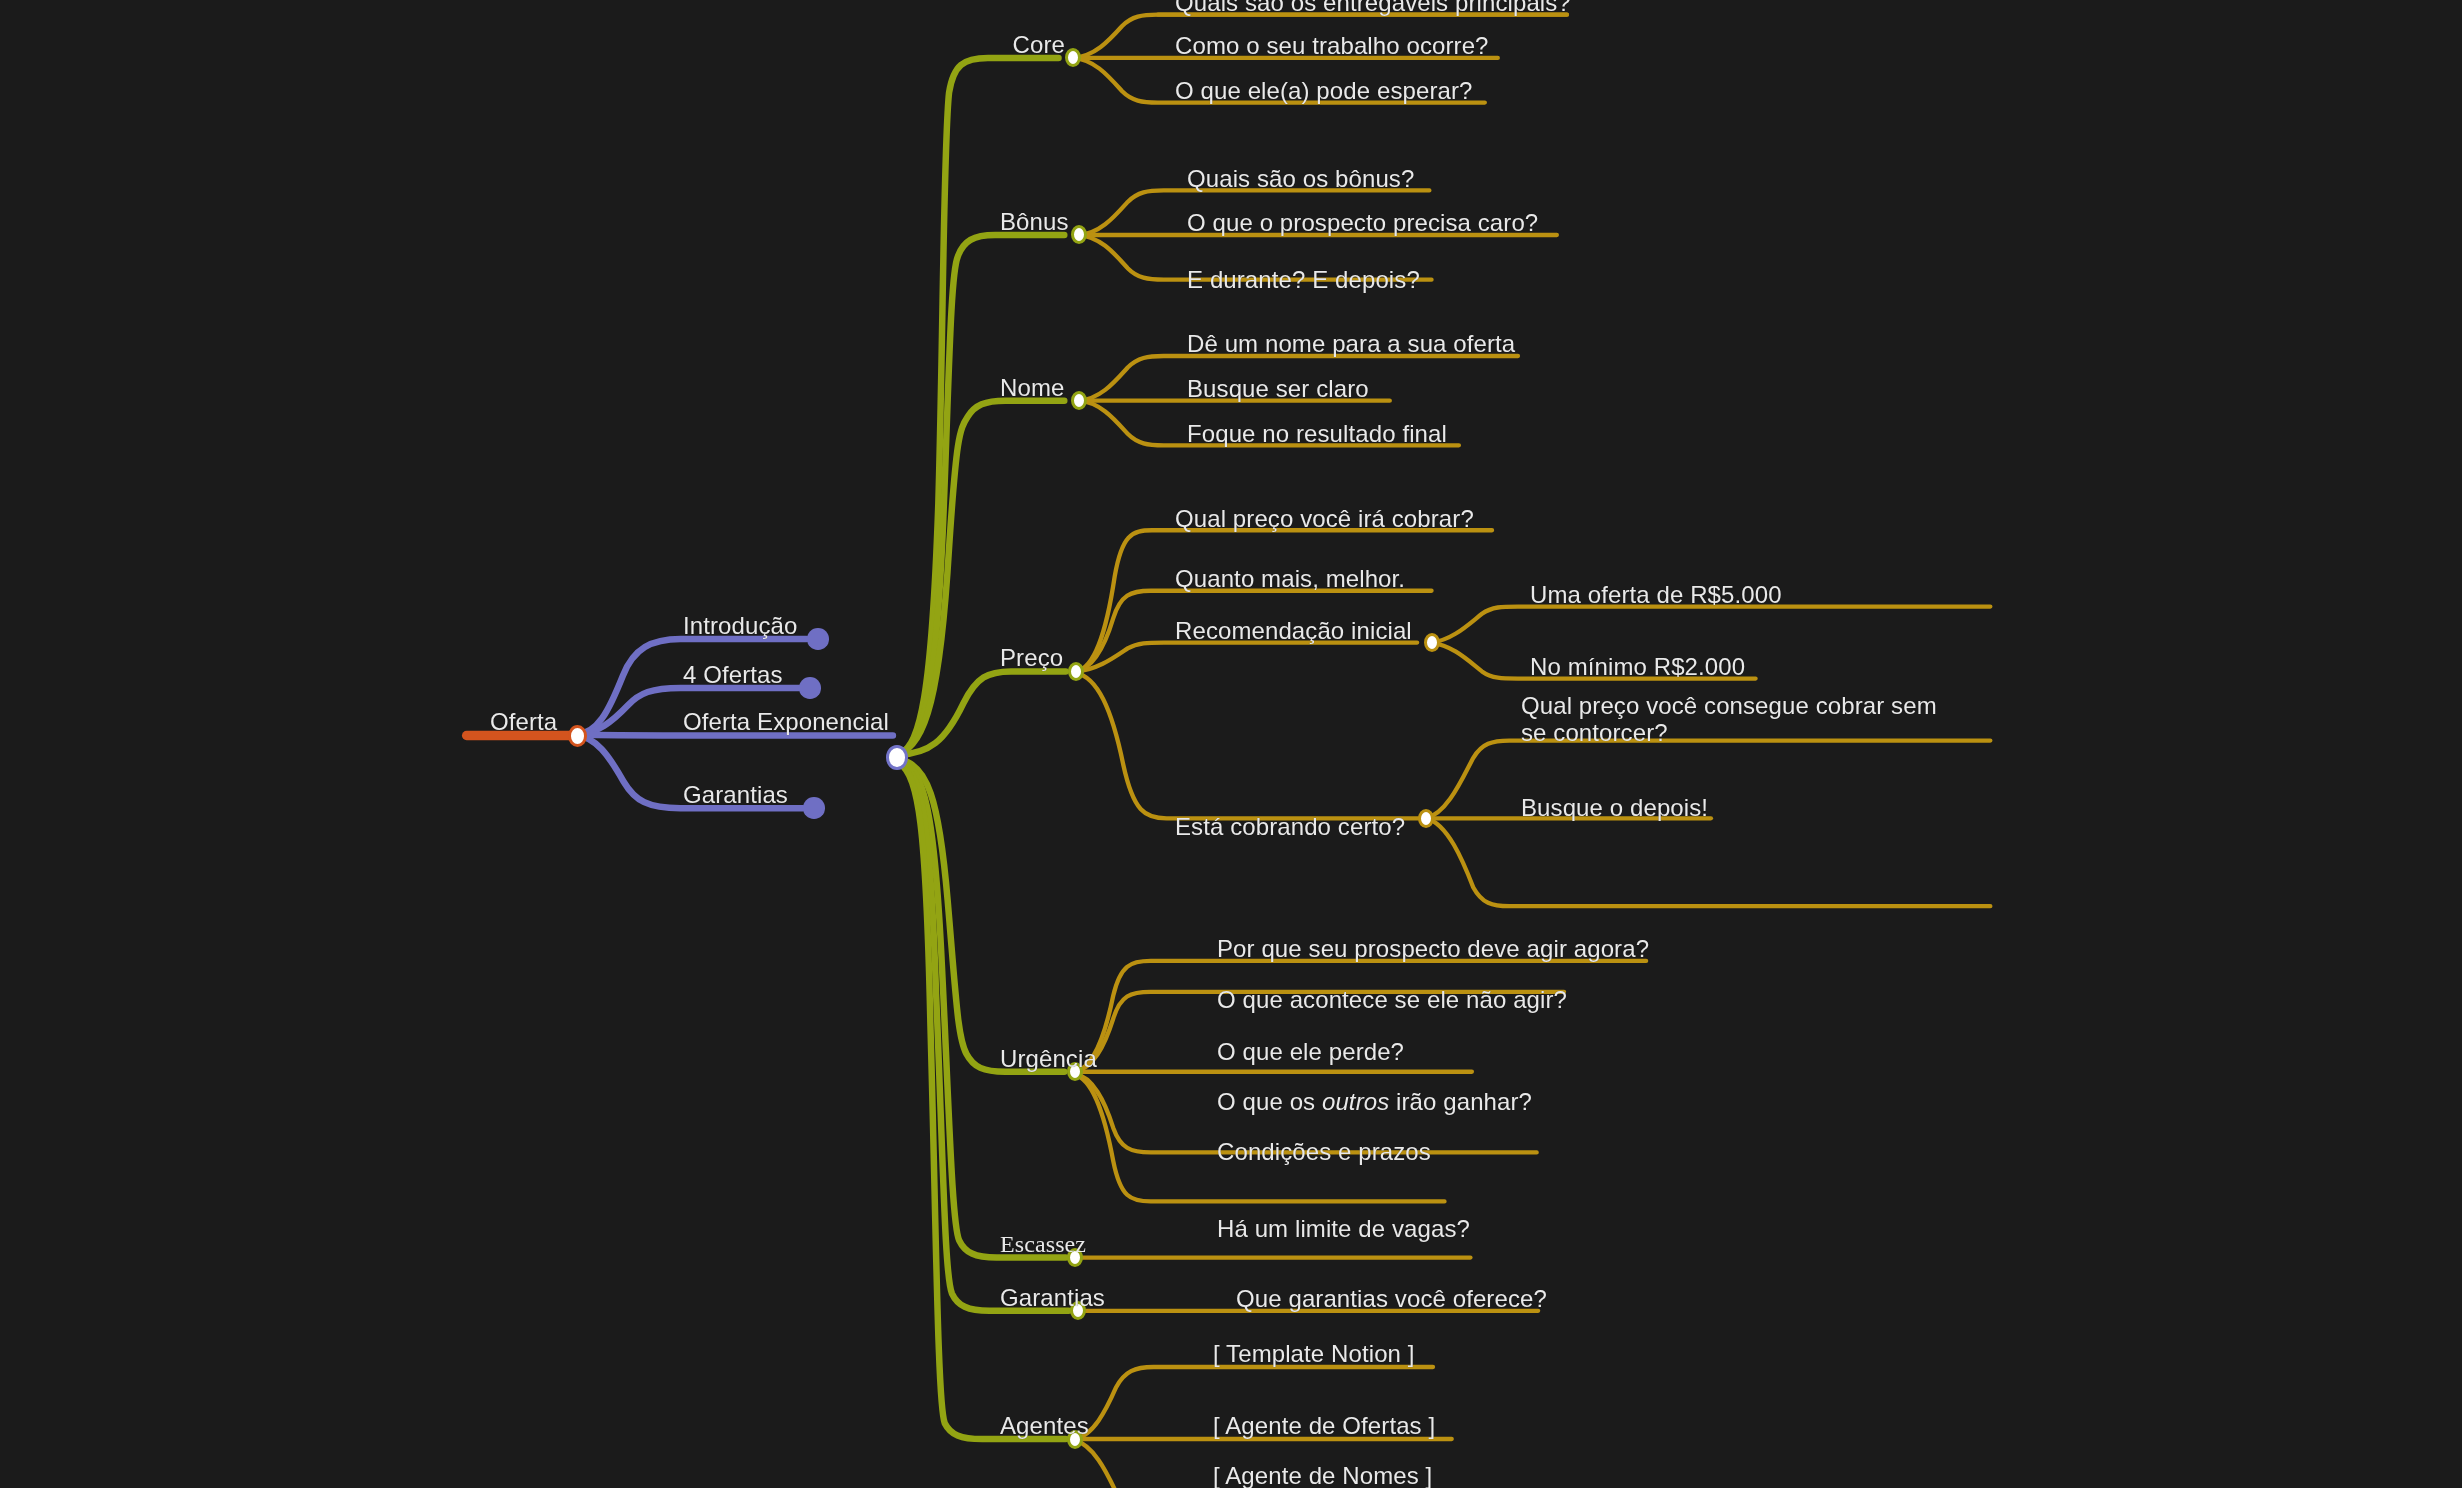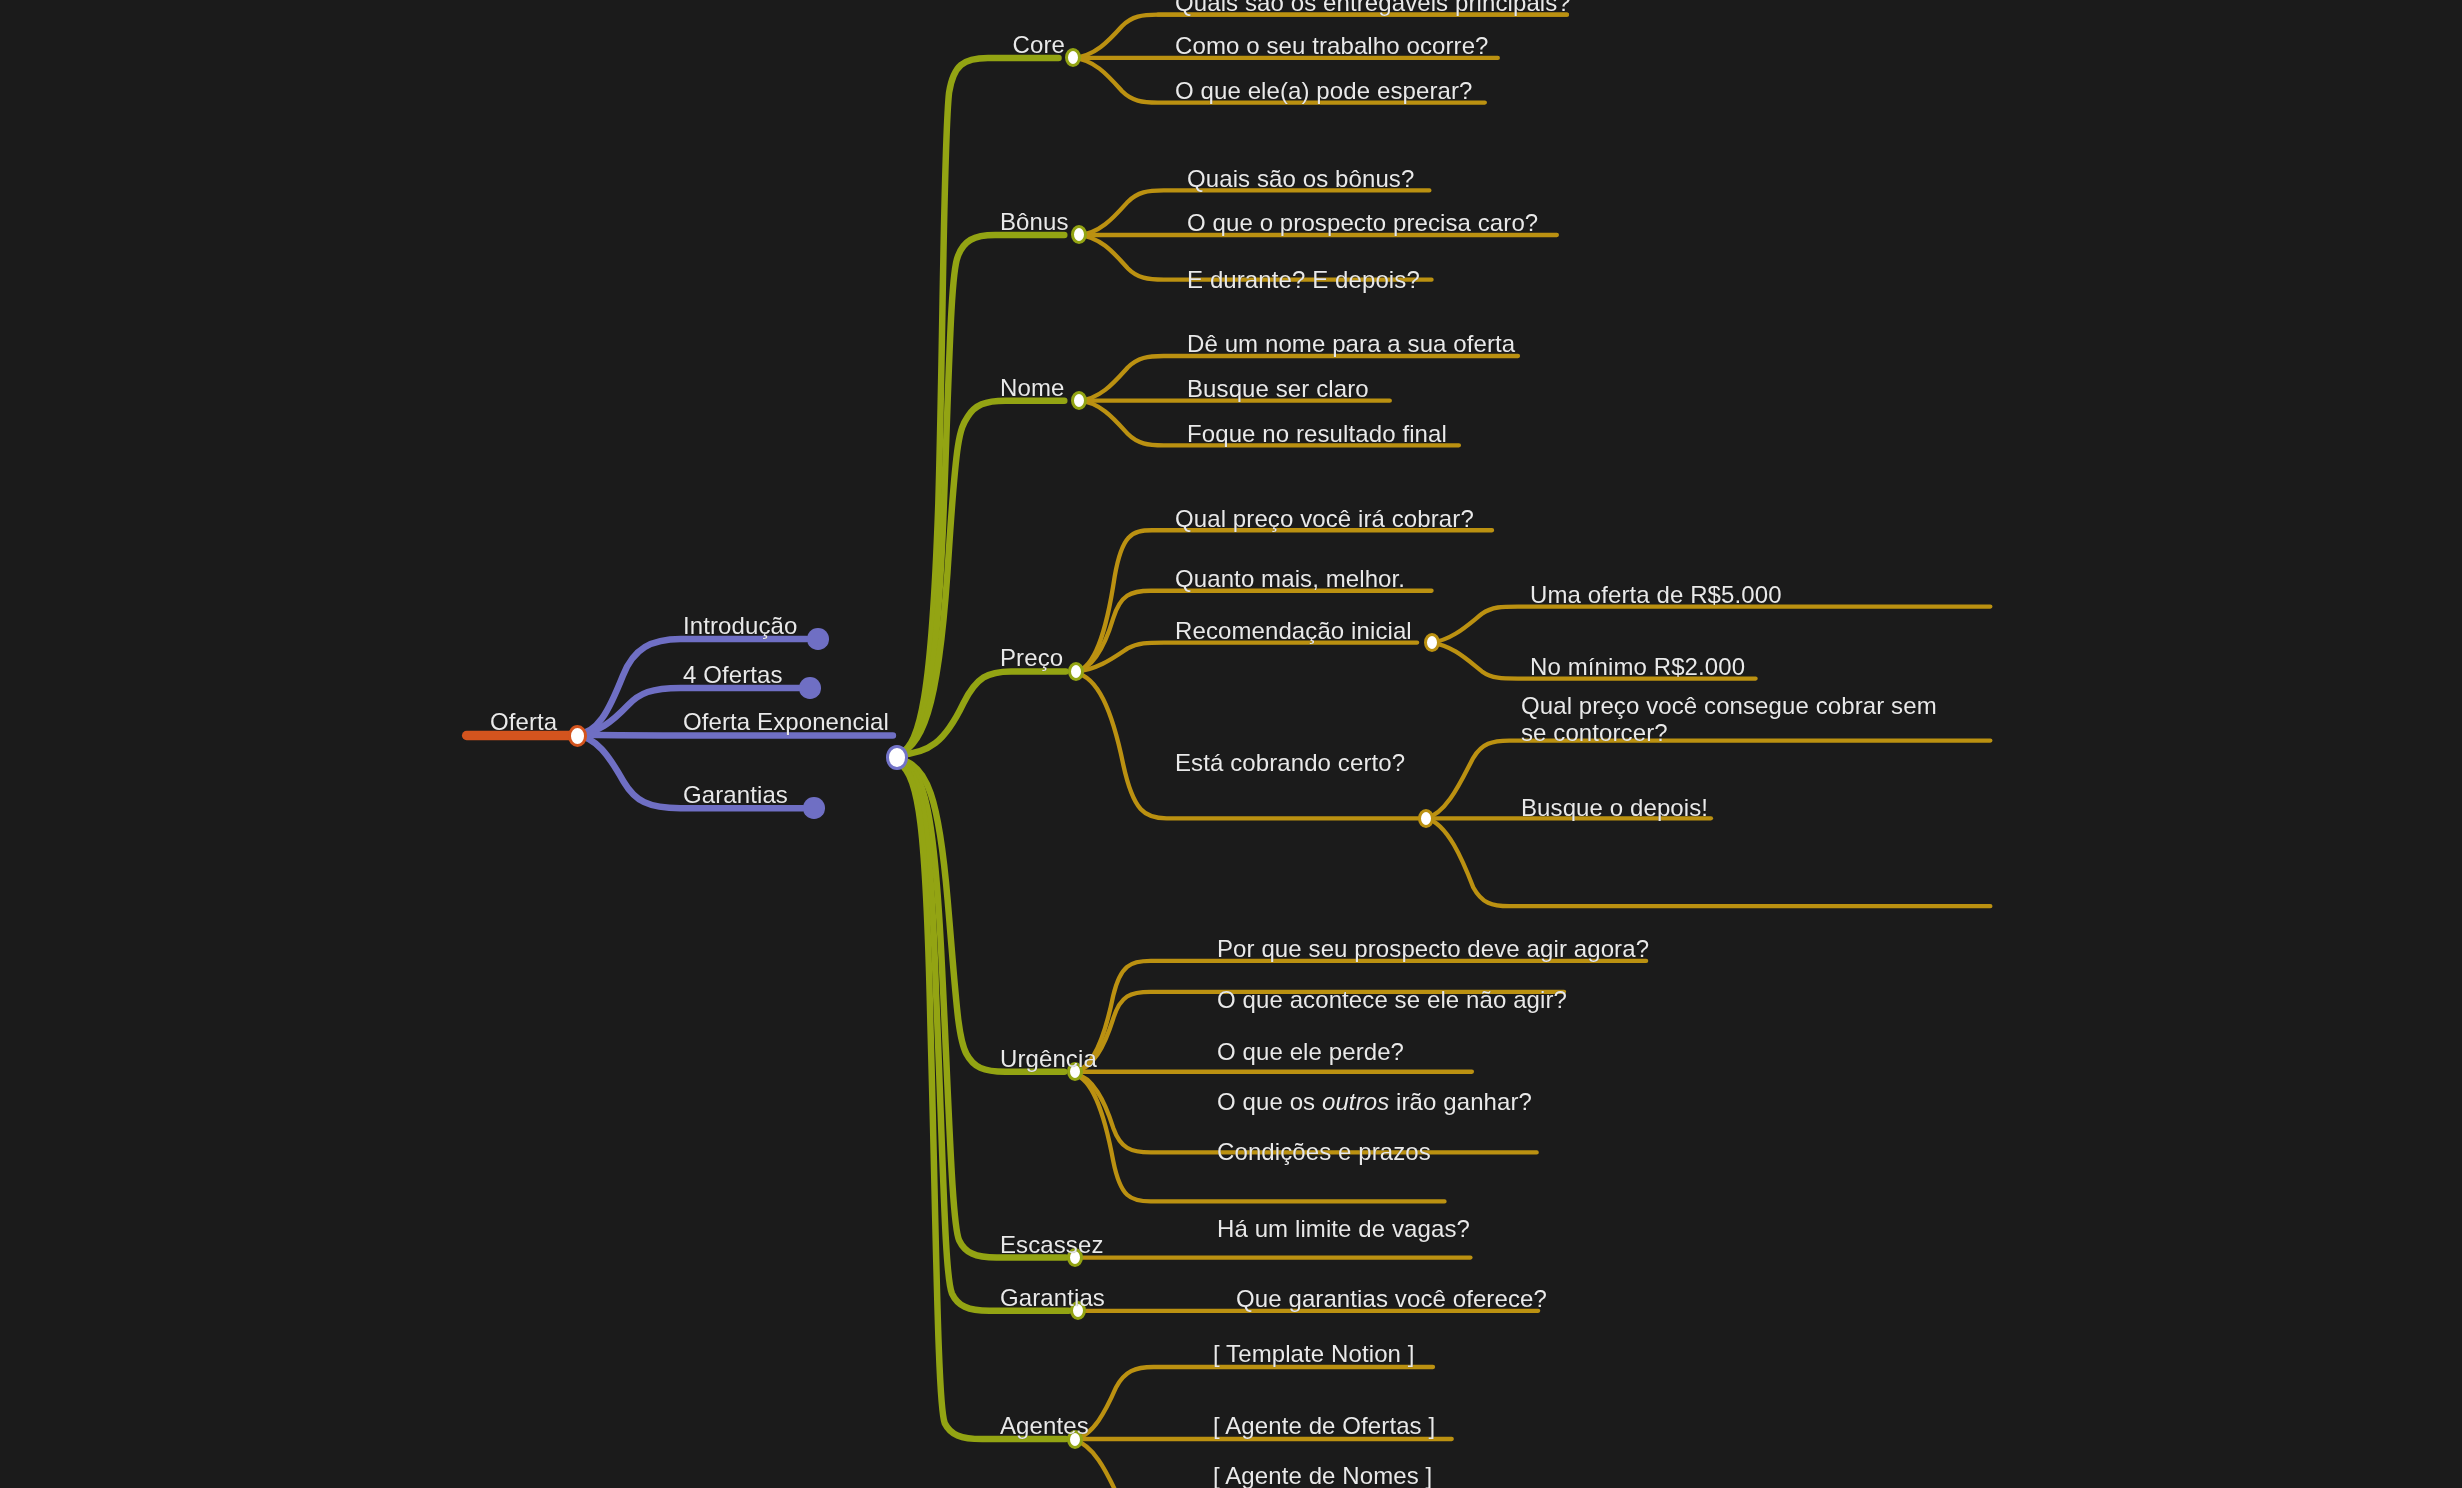--- a/index.html
+++ b/index.html
@@ -150,40 +150,40 @@
   <div class="lbl l1-lbl" style="left:683px;top:662px;">4 Ofertas</div>
 
   <div class="lbl l1-lbl" style="left:683px;top:735px;transform:translateY(-26px);">Oferta Exponencial</div>
   <div class="lbl l1-lbl" style="left:683px;top:782px;">Garantias</div>
 
   <div class="lbl l2-lbl" style="left:1003px;top:32px;transform:translateX(-100%);margin-left:62px;">Core</div>
   <div class="lbl l2-lbl" style="left:1000px;top:209px;">Bônus</div>
   <div class="lbl l2-lbl" style="left:1000px;top:375px;">Nome</div>
   <div class="lbl l2-lbl" style="left:1000px;top:645px;">Preço</div>
   <div class="lbl l2-lbl" style="left:1000px;top:1046px;">Urgência</div>
-  <div class="lbl l2-lbl" style="left:1000px;top:1232px;">Escassez</div>
+  <div class="lbl l2-lbl" style="left:1000px;top:1232px;font-family:Liberation Serif, serif;">Escassez</div>
   <div class="lbl l2-lbl" style="left:1000px;top:1285px;">Garantias</div>
   <div class="lbl l2-lbl" style="left:1000px;top:1413px;">Agentes</div>
 
   <div class="lbl l3-lbl" style="left:1175px;top:-10px;">Quais são os entregáveis principais?</div>
   <div class="lbl l3-lbl" style="left:1175px;top:33px;">Como o seu trabalho ocorre?</div>
   <div class="lbl l3-lbl" style="left:1175px;top:78px;">O que ele(a) pode esperar?</div>
 
   <div class="lbl l3-lbl" style="left:1187px;top:166px;">Quais são os bônus?</div>
   <div class="lbl l3-lbl" style="left:1187px;top:210px;">O que o prospecto precisa caro?</div>
   <div class="lbl l3-lbl" style="left:1187px;top:255px;margin-top:12px;">E durante? E depois?</div>
 
   <div class="lbl l3-lbl" style="left:1187px;top:331px;">Dê um nome para a sua oferta</div>
   <div class="lbl l3-lbl" style="left:1187px;top:376px;">Busque ser claro</div>
   <div class="lbl l3-lbl" style="left:1187px;top:421px;">Foque no resultado final</div>
 
   <div class="lbl l3-lbl" style="left:1175px;top:506px;">Qual preço você irá cobrar?</div>
   <div class="lbl l3-lbl" style="left:1175px;top:566px;">Quanto mais, melhor.</div>
   <div class="lbl l3-lbl" style="left:1175px;top:618px;">Recomendação inicial</div>
-  <div class="lbl l3-lbl" style="left:1175px;top:750px;">Está cobrando certo?</div>
+  <div class="lbl l3-lbl" style="left:1175px;top:814px;">Está cobrando certo?</div>
 
   <div class="lbl l4-lbl" style="left:1530px;top:582px;">Uma oferta de R$5.000</div>
   <div class="lbl l4-lbl" style="left:1530px;top:654px;text-align:center;">No mínimo R$2.000</div>
 
   <div class="lbl l4-lbl wrap" style="left:1521px;top:693px;width:447px;line-height:1.12;">Qual preço você consegue cobrar sem se contorcer?</div>
   <div class="lbl l4-lbl" style="left:1521px;top:795px;">Busque o depois!</div>
 
   <div class="lbl l3-lbl" style="left:1217px;top:936px;">Por que seu prospecto deve agir agora?</div>
   <div class="lbl l3-lbl" style="left:1217px;top:987px;">O que acontece se ele não agir?</div>
   <div class="lbl l3-lbl" style="left:1217px;top:1039px;">O que ele perde?</div>

